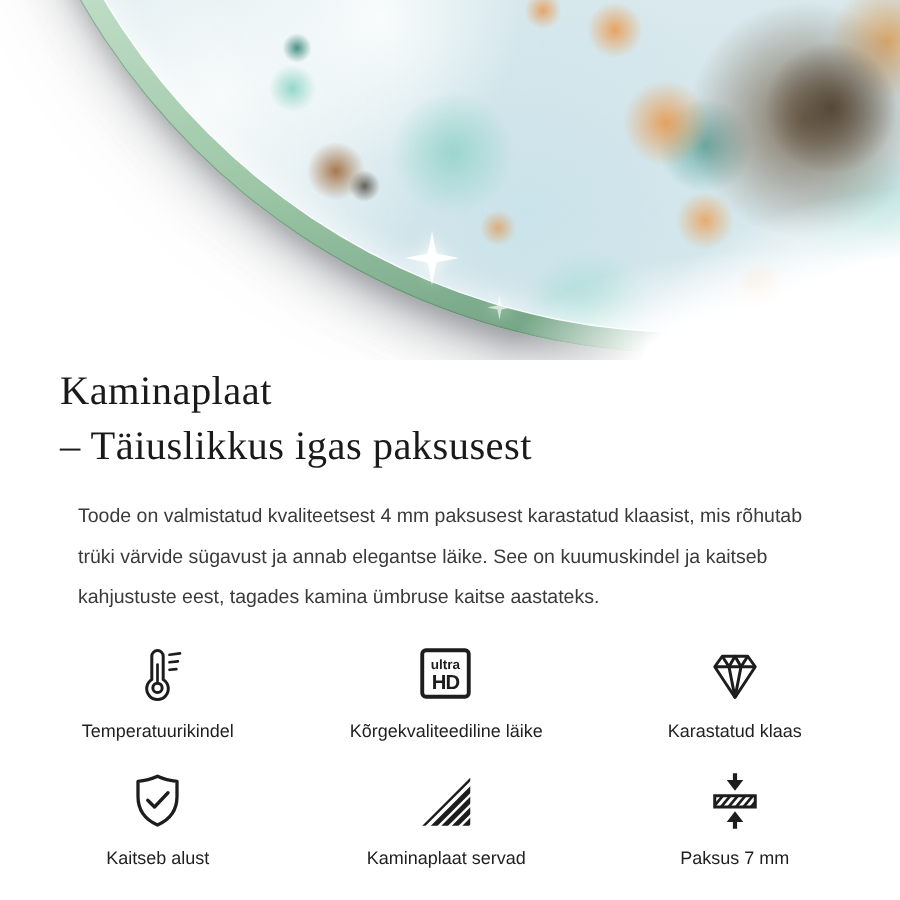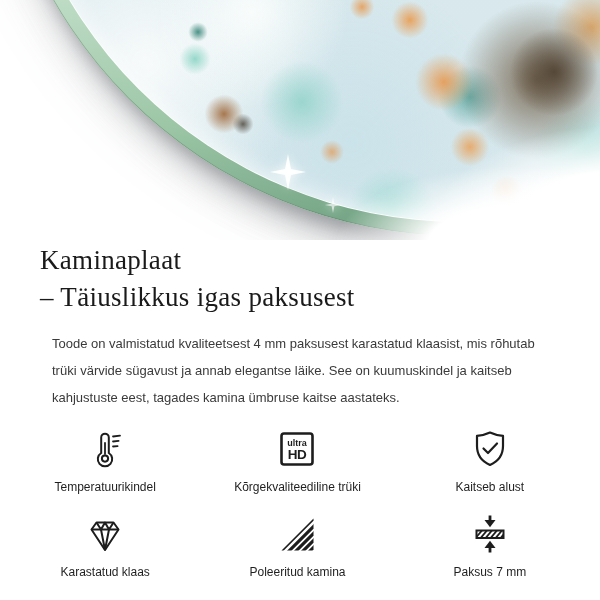--- a/index.html
+++ b/index.html
@@ -124,63 +124,63 @@
       </div>
 
       <div class="feature">
         <span class="ficon">
           <svg width="44" height="44" viewBox="0 0 44 44">
             <rect x="6.5" y="6.5" width="31" height="31" rx="2.5" fill="none" stroke="#1d1d1d" stroke-width="2.6"></rect>
             <text x="22" y="19" text-anchor="middle" font-size="9" font-weight="600" fill="#1d1d1d">ultra</text>
             <text x="22" y="32" text-anchor="middle" font-size="13.5" font-weight="800" letter-spacing="-0.5" fill="#1d1d1d">HD</text>
           </svg>
         </span>
-        <span class="flabel">Kõrgekvaliteediline trüki</span>
-      </div>
-
-      <div class="feature">
-        <span class="ficon">
-          <svg width="44" height="44" viewBox="0 0 44 44" fill="none" stroke="#1d1d1d" stroke-width="2.2" stroke-linecap="round" stroke-linejoin="round">
-            <path d="M22 5.5 c3.6 1.7 8 3 13 3.4 V19 c0 9.6 -5.3 15.6 -13 19 c-7.7 -3.4 -13 -9.4 -13 -19 V8.9 c5 -0.4 9.4 -1.7 13 -3.4 Z"></path>
-            <path d="M15.5 21.5 L20 26 L29 16.5"></path>
-          </svg>
-        </span>
-        <span class="flabel">Kaitseb alust</span>
+        <span class="flabel">Kõrgekvaliteediline läike</span>
       </div>
 
       <div class="feature">
         <span class="ficon">
           <svg width="44" height="44" viewBox="0 0 44 44" fill="none" stroke="#1d1d1d" stroke-width="2" stroke-linejoin="round">
             <path d="M13.5 10.5 H30.5 L35.5 17.5 L22 38 L8.5 17.5 Z"></path>
             <path d="M8.5 17.5 H35.5"></path>
             <path d="M13.5 10.5 L18 17.5 L22 10.5 L26 17.5 L30.5 10.5"></path>
             <path d="M18 17.5 L22 38 M26 17.5 L22 38"></path>
           </svg>
         </span>
         <span class="flabel">Karastatud klaas</span>
+      </div>
+
+      <div class="feature">
+        <span class="ficon">
+          <svg width="44" height="44" viewBox="0 0 44 44" fill="none" stroke="#1d1d1d" stroke-width="2.2" stroke-linecap="round" stroke-linejoin="round">
+            <path d="M22 5.5 c3.6 1.7 8 3 13 3.4 V19 c0 9.6 -5.3 15.6 -13 19 c-7.7 -3.4 -13 -9.4 -13 -19 V8.9 c5 -0.4 9.4 -1.7 13 -3.4 Z"></path>
+            <path d="M15.5 21.5 L20 26 L29 16.5"></path>
+          </svg>
+        </span>
+        <span class="flabel">Kaitseb alust</span>
       </div>
 
       <div class="feature">
         <span class="ficon">
           <svg width="44" height="44" viewBox="0 0 44 44">
             <defs>
                 <clipPath id="triClip">
                   <path d="M6.5 38.5 L38.5 38.5 L38.5 6.5 Z"></path>
                 </clipPath>
               </defs>
             <g clip-path="url(#triClip)" stroke="#1d1d1d" stroke-width="3.2">
               <path d="M5 40 L40 5"></path>
               <path d="M12 41 L41 12"></path>
               <path d="M18.5 41.5 L41.5 18.5"></path>
               <path d="M25 42 L42 25"></path>
               <path d="M31.5 42.5 L42.5 31.5"></path>
             </g>
           </svg>
         </span>
-        <span class="flabel">Poleeritud kamina</span>
+        <span class="flabel">Kaminaplaat servad</span>
       </div>
 
       <div class="feature">
         <span class="ficon">
           <svg width="44" height="44" viewBox="0 0 44 44">
             <defs>
                 <clipPath id="barClip">
                   <rect x="9" y="19" width="26" height="6.5"></rect>
                 </clipPath>
               </defs>

